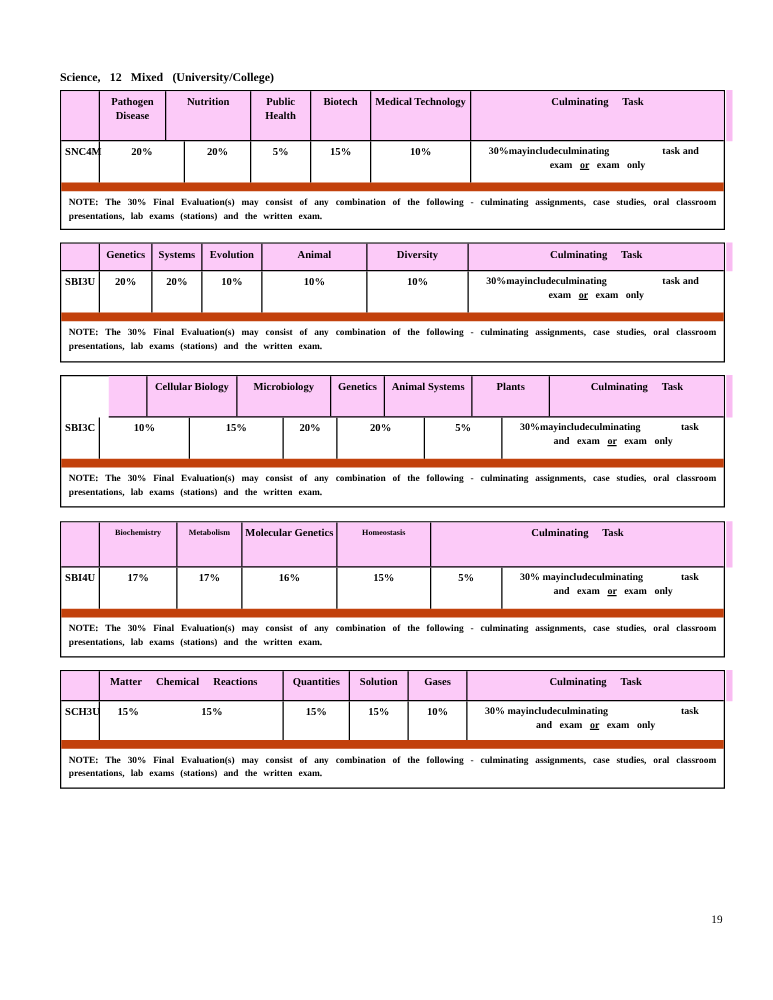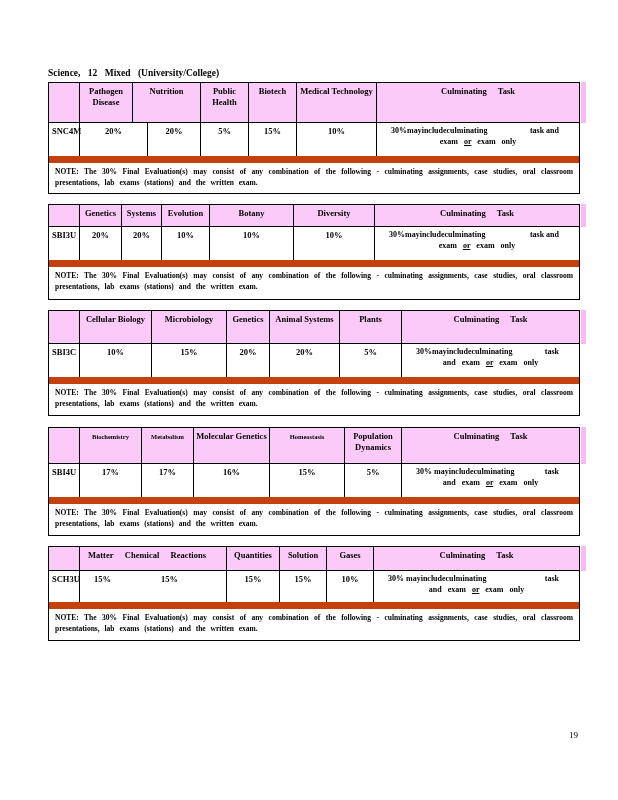--- a/index.html
+++ b/index.html
@@ -2,21 +2,21 @@
 <html><head>
 <meta charset="utf-8">
 <style>
   * { margin:0; padding:0; box-sizing:border-box; }
   html,body { background:#ffffff; }
   .page {
     position:relative; width:618px; height:800px; background:#fff;
     font-family:"Liberation Serif","DejaVu Serif",serif; color:#000;
     overflow:hidden;
   }
-  .content { position:absolute; left:48px; top:68px; width:532px; }
+  .content { position:absolute; left:48px; top:58px; width:532px; }
   .section-title {
     font-size:9.5px; font-weight:bold; word-spacing:5px; margin-bottom:3px; height:11px;
   }
   .tbl { border:1.5px solid #000; width:532px; background:#fff; }
   .hrow { display:flex; background:#fccaf8; border-bottom:1px solid #000; position:relative; }
   .hrow::after {
     content:""; position:absolute; right:-6.5px; top:-1.5px; bottom:-1px; width:5px;
     background:#f9bcf2;
   }
   .drow { display:flex; border-bottom:7px solid #c2410c; }
@@ -34,21 +34,21 @@
   .cline1 { display:flex; justify-content:space-between; padding:0 20px 0 14px; }
   .cline2 { text-align:center; word-spacing:4px; margin-top:1px; }
   .u { text-decoration:underline;text-align:right; }
   .nrow {
     font-size:7.5px; font-weight:bold; text-align:justify; word-spacing:3px;
     padding:3px 6px 2px 6px; line-height:1.5;
   }
   
   .t1 .hrow { min-height:40px; } .t1 .drow { min-height:40px; } .t1 .nrow { min-height:30px; }
   .t2 .hrow { min-height:22px; } .t2 .drow { min-height:40px; } .t2 .nrow { min-height:32px; }
-  .t3 .hrow { min-height:33px; } .t3 .drow { min-height:40px; } .t3 .nrow { min-height:31px; }
+  .t3 .hrow { min-height:33px;margin-left:38px; } .t3 .drow { min-height:40px; } .t3 .nrow { min-height:31px; }
   .t4 .hrow { min-height:36px; } .t4 .drow { min-height:40px; } .t4 .nrow { min-height:31px; }
   .t5 .hrow { min-height:24px; } .t5 .drow { min-height:38px; } .t5 .nrow { min-height:31px; }
   .sec { margin-top:10px; }
   .sec.s4 { margin-top:11px;border-radius:16px; }
   
   .merge-h { display:flex; justify-content:space-between; padding:3px 20px 0 8px; }
   .merge-d { display:flex; justify-content:space-between; padding:3px 48px 0 14px; }
   .page-number { position:absolute; top:730px; right:40px; font-size:9px; }
 </style>
 </head>
@@ -88,21 +88,21 @@
       </div>
     </div>
 
     <div class="sec">
       <div class="tbl t2">
         <div class="hrow">
           <div class="cell hcell" style="width:30px"></div>
           <div class="cell hcell" style="width:42px">Genetics</div>
           <div class="cell hcell" style="width:40px">Systems</div>
           <div class="cell hcell" style="width:48px">Evolution</div>
-          <div class="cell hcell" style="width:84px">Botany</div>
+          <div class="cell hcell" style="width:84px">Animal</div>
           <div class="cell hcell" style="width:81px">Diversity</div>
           <div class="cell hcell culm-h fill">Culminating Task</div>
         </div>
         <div class="drow">
           <div class="cell course" style="width:30px">SBI3U</div>
           <div class="cell" style="width:42px">20%</div>
           <div class="cell" style="width:40px">20%</div>
           <div class="cell" style="width:48px">10%</div>
           <div class="cell" style="width:84px">10%</div>
           <div class="cell" style="width:81px">10%</div>
@@ -149,21 +149,20 @@
     </div>
 
     <div class="sec s4">
       <div class="tbl t4">
         <div class="hrow">
           <div class="cell hcell" style="width:30px"></div>
           <div class="cell hcell sm" style="width:62px">Biochemistry</div>
           <div class="cell hcell sm" style="width:52px">Metabolism</div>
           <div class="cell hcell" style="width:76px">Molecular Genetics</div>
           <div class="cell hcell sm" style="width:75px">Homeostasis</div>
-          <div class="cell hcell" style="width:57px">Population Dynamics</div>
           <div class="cell hcell culm-h fill">Culminating Task</div>
         </div>
         <div class="drow">
           <div class="cell course" style="width:30px">SBI4U</div>
           <div class="cell" style="width:62px">17%</div>
           <div class="cell" style="width:52px">17%</div>
           <div class="cell" style="width:76px">16%</div>
           <div class="cell" style="width:75px">15%</div>
           <div class="cell" style="width:57px">5%</div>
           <div class="cell culm-d fill">

